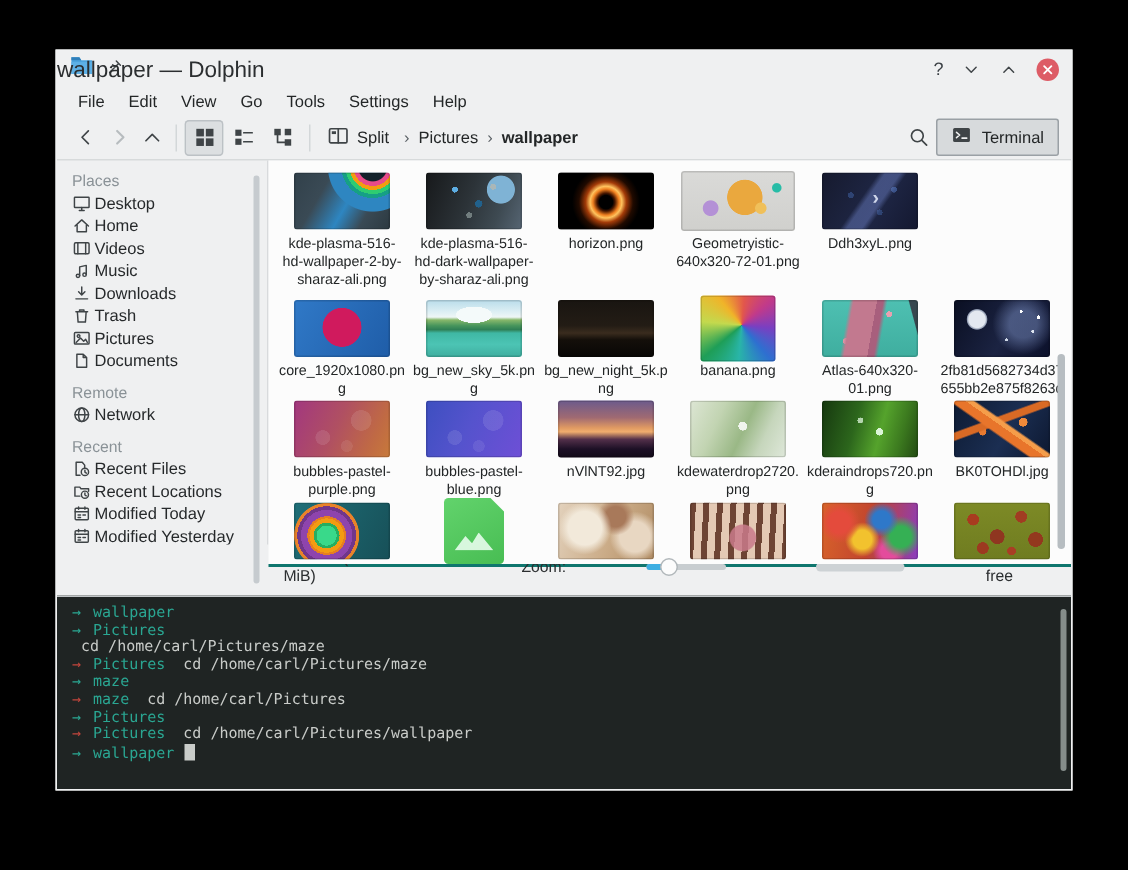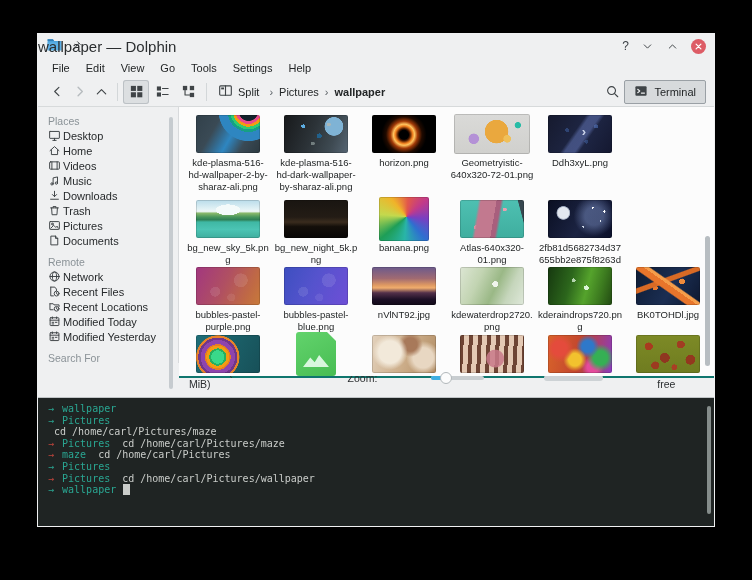--- a/index.html
+++ b/index.html
@@ -389,20 +389,21 @@
         <div class="sb-item">
           <span class="sb-icon">
             <svg viewBox="0 0 16 16" width="13" height="13" fill="none" stroke="#3f4447" stroke-width="1.2" stroke-linecap="round" stroke-linejoin="round">
               <circle cx="8" cy="8" r="5.6"></circle>
               <ellipse cx="8" cy="8" rx="2.6" ry="5.6"></ellipse>
               <path d="M2.4 8h11.2"></path>
             </svg>
           </span>
           <span class="sb-label">Network</span>
         </div>
+        <div class="sb-title">Recent</div>
         <div class="sb-item">
           <span class="sb-icon">
             <svg viewBox="0 0 16 16" width="13" height="13" fill="none" stroke="#3f4447" stroke-width="1.2" stroke-linecap="round" stroke-linejoin="round">
               <path d="M3.4 2.6h5l2 2.4v2M3.4 2.6v10.8h3.2"></path>
               <circle cx="10.6" cy="10.6" r="3"></circle>
               <path d="M10.6 9.2v1.6l1.2.8"></path>
             </svg>
           </span>
           <span class="sb-label">Recent Files</span>
         </div>
@@ -476,20 +477,26 @@
               <div class="file-label">Geometryistic-640x320-72-01.png</div>
             </div>
             <div class="file-item">
               <div class="thumb-box">
                 <div class="thumb t-ddh"></div>
               </div>
               <div class="file-label">Ddh3xyL.png</div>
             </div>
           </div>
           <div class="file-row">
+            <div class="file-item">
+              <div class="thumb-box">
+                <div class="thumb t-core"></div>
+              </div>
+              <div class="file-label">core_1920x1080.png</div>
+            </div>
             <div class="file-item">
               <div class="thumb-box">
                 <div class="thumb t-sky"></div>
               </div>
               <div class="file-label">bg_new_sky_5k.png</div>
             </div>
             <div class="file-item">
               <div class="thumb-box">
                 <div class="thumb t-night"></div>
               </div>
@@ -600,20 +607,21 @@
       </div>
     </div>
   </div>
 
   <div class="terminal">
     <div>
         <div class="t-line"><span class="t-arrow teal">→</span><span class="t-dir">wallpaper</span></div>
         <div class="t-line"><span class="t-arrow teal">→</span><span class="t-dir">Pictures</span></div>
         <div class="t-line"><span class="t-cmd"> cd /home/carl/Pictures/maze</span></div>
         <div class="t-line"><span class="t-arrow red">→</span><span class="t-dir">Pictures</span><span class="t-cmd">cd /home/carl/Pictures/maze</span></div>
+        <div class="t-line"><span class="t-arrow teal">→</span><span class="t-dir">maze</span></div>
         <div class="t-line"><span class="t-arrow red">→</span><span class="t-dir">maze</span><span class="t-cmd">cd /home/carl/Pictures</span></div>
         <div class="t-line"><span class="t-arrow teal">→</span><span class="t-dir">Pictures</span></div>
         <div class="t-line"><span class="t-arrow red">→</span><span class="t-dir">Pictures</span><span class="t-cmd">cd /home/carl/Pictures/wallpaper</span></div>
         <div class="t-line"><span class="t-arrow teal">→</span><span class="t-dir">wallpaper</span><span class="t-cursor"></span></div>
       </div>
     <div class="tm-scroll"></div>
   </div>
 
 </div>
 

